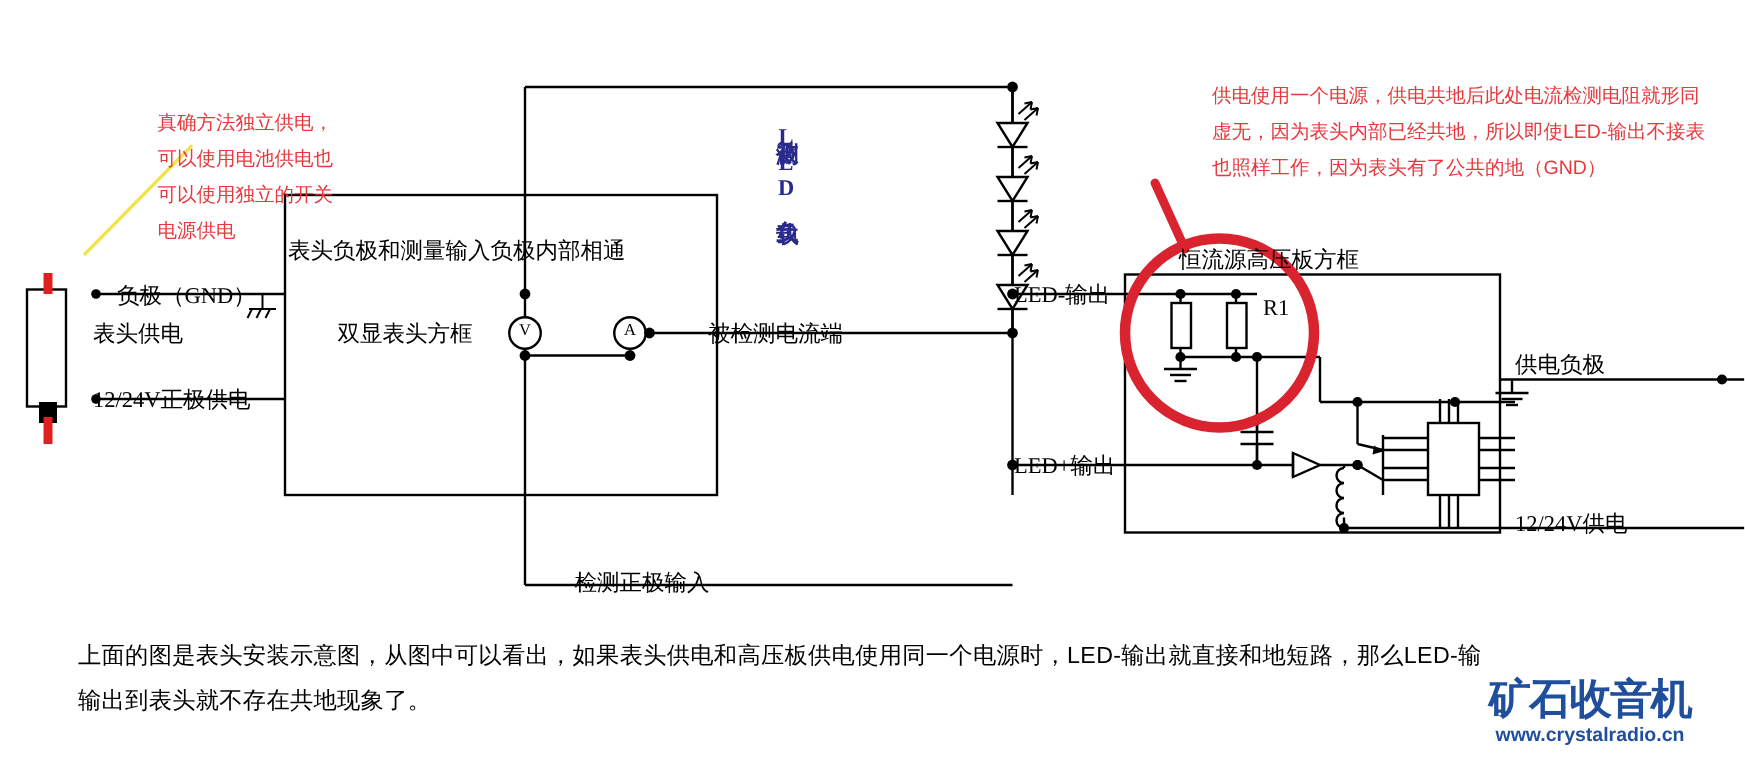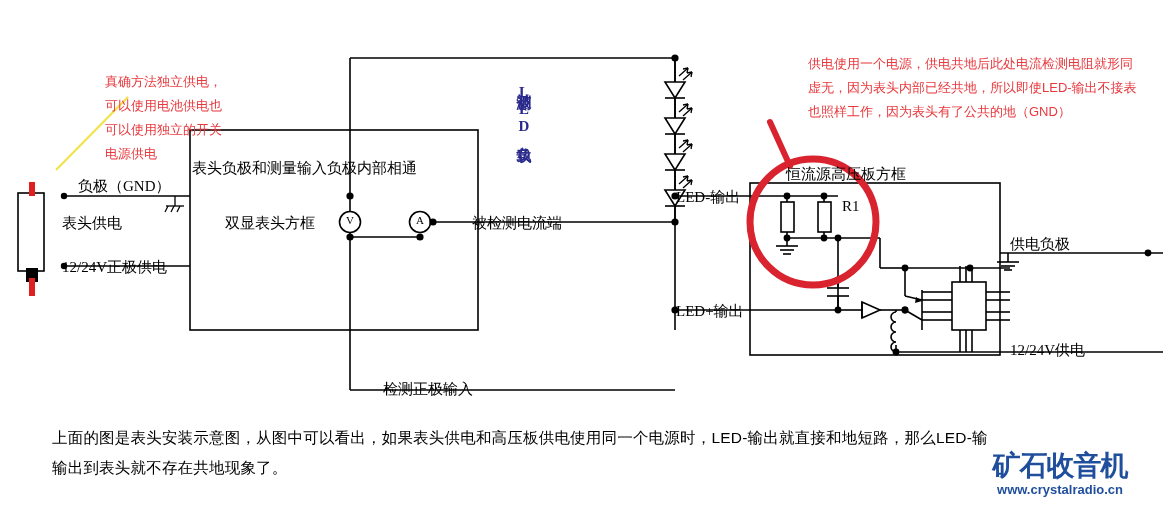--- a/index.html
+++ b/index.html
@@ -310,21 +310,21 @@
     <div>电源供电</div>
   </div>
 
   <div class="note-red" style="left:808px; top:52px;">
     <div>供电使用一个电源，供电共地后此处电流检测电阻就形同</div>
     <div>虚无，因为表头内部已经共地，所以即使LED-输出不接表</div>
     <div>也照样工作，因为表头有了公共的地（GND）</div>
   </div>
 
 
-  <div class="lbl" style="left:78px; top:178px;">负极（GND）</div>
+  <div class="lbl" style="left:78px; top:190px;">负极（GND）</div>
   <div class="lbl" style="left:62px; top:215px;">表头供电</div>
   <div class="lbl" style="left:62px; top:259px;">12/24V正极供电</div>
 
   <div class="lbl" style="left:192px; top:160px;">表头负极和测量输入负极内部相通</div>
   <div class="lbl" style="left:225px; top:215px;">双显表头方框</div>
   <div class="lbl" style="left:383px; top:381px;">检测正极输入</div>
   <div class="lbl" style="left:472px; top:215px;">被检测电流端</div>
 
   <div class="vert" style="left:514px; top:82px;">被测LED负载</div>
 

